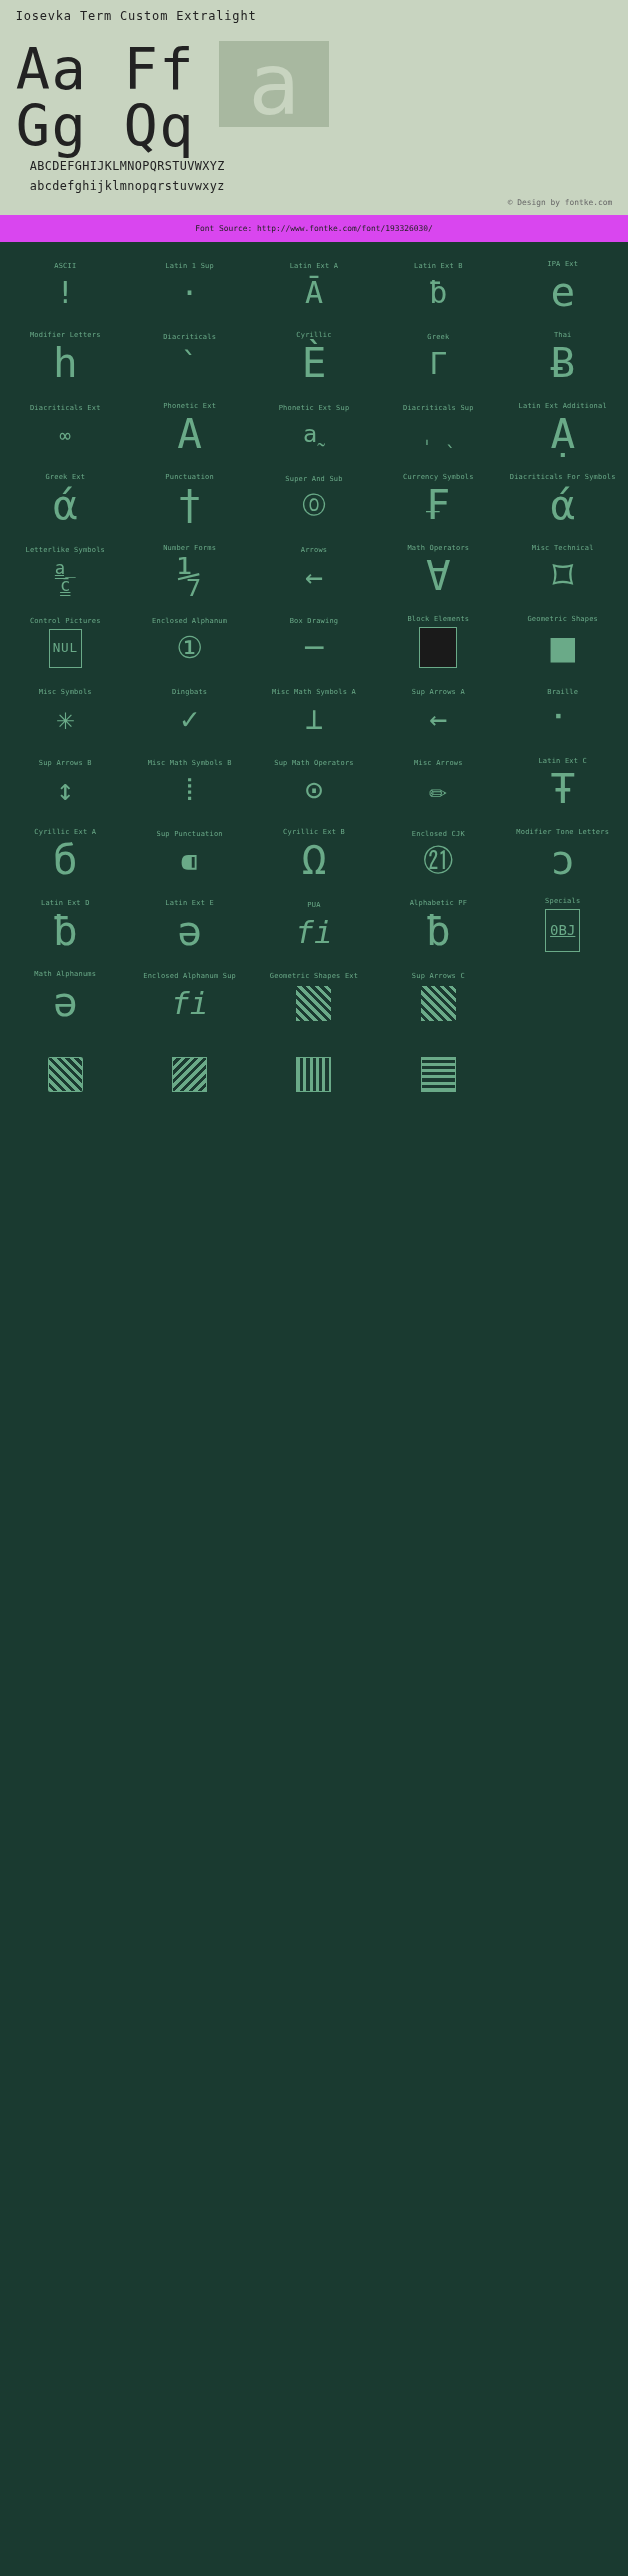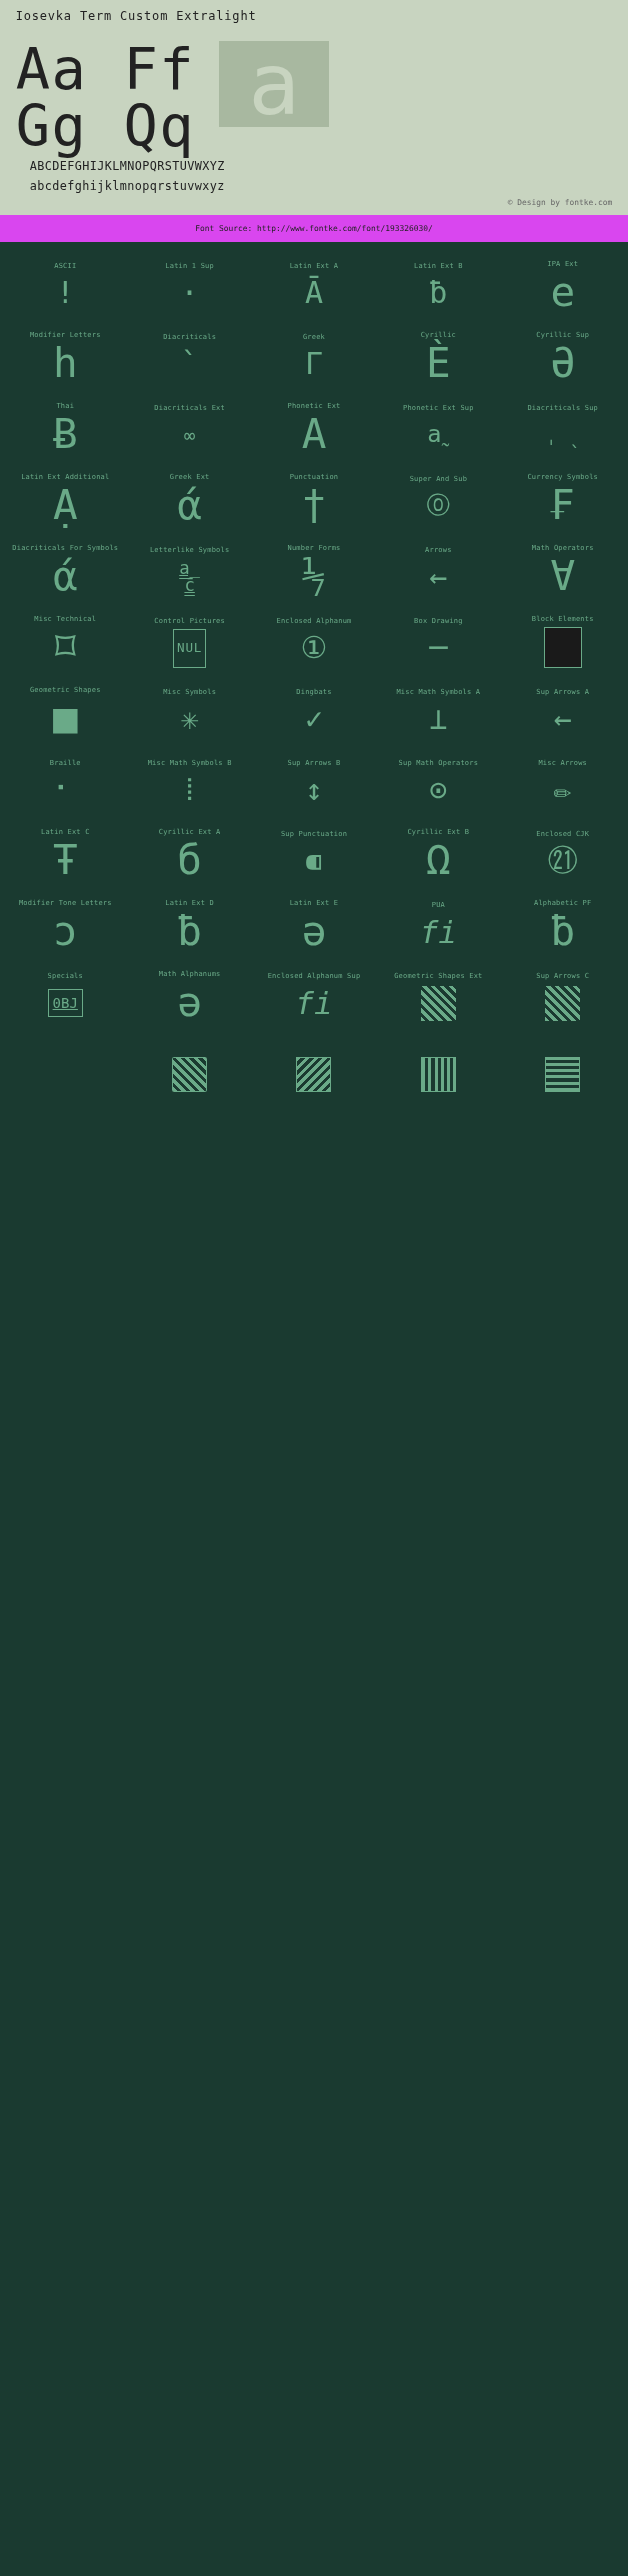--- a/index.html
+++ b/index.html
@@ -157,32 +157,28 @@
   </div>
   <div class="grid-cell">
     <div class="cell-label">Modifier Letters</div>
     <div class="cell-glyph large-glyph">h</div>
   </div>
   <div class="grid-cell">
     <div class="cell-label">Diacriticals</div>
     <div class="cell-glyph">`</div>
   </div>
   <div class="grid-cell">
+    <div class="cell-label">Cyrillic</div>
+    <div class="cell-glyph large-glyph">È</div>
+  </div>
+
+  <div class="grid-cell">
     <div class="cell-label">Greek</div>
     <div class="cell-glyph">Γ</div>
   </div>
-
-  <div class="grid-cell">
-    <div class="cell-label">Cyrillic</div>
-    <div class="cell-glyph large-glyph">È</div>
-  </div>
-  <div class="grid-cell">
-    <div class="cell-label">Cyrillic Sup</div>
-    <div class="cell-glyph large-glyph">Ə</div>
-  </div>
   <div class="grid-cell">
     <div class="cell-label">Thai</div>
     <div class="cell-glyph large-glyph">Ƀ</div>
   </div>
   <div class="grid-cell">
     <div class="cell-label">Diacriticals Ext</div>
     <div class="cell-glyph small-glyph">∞</div>
   </div>
 
   <div class="grid-cell">
@@ -283,28 +279,28 @@
   <div class="grid-cell">
     <div class="cell-label">Sup Arrows A</div>
     <div class="cell-glyph">←</div>
   </div>
   <div class="grid-cell">
     <div class="cell-label">Braille</div>
     <div class="cell-glyph">⠂</div>
   </div>
 
   <div class="grid-cell">
+    <div class="cell-label">Sup Arrows B</div>
+    <div class="cell-glyph">↕</div>
+  </div>
+  <div class="grid-cell">
     <div class="cell-label">Misc Math Symbols B</div>
     <div class="cell-glyph">⦙</div>
   </div>
   <div class="grid-cell">
-    <div class="cell-label">Sup Arrows B</div>
-    <div class="cell-glyph">↕</div>
-  </div>
-  <div class="grid-cell">
     <div class="cell-label">Sup Math Operators</div>
     <div class="cell-glyph">⊙</div>
   </div>
   <div class="grid-cell">
     <div class="cell-label">Misc Arrows</div>
     <div class="cell-glyph">✏</div>
   </div>
 
   <div class="grid-cell">
     <div class="cell-label">Latin Ext C</div>
@@ -344,21 +340,21 @@
     <div class="cell-label">PUA</div>
     <div class="cell-glyph large-glyph" style="font-style:italic; font-size:31px;">fi</div>
   </div>
   <div class="grid-cell">
     <div class="cell-label">Alphabetic PF</div>
     <div class="cell-glyph large-glyph">ƀ</div>
   </div>
   <div class="grid-cell">
     <div class="cell-label">Specials</div>
     <div class="cell-glyph">
-      <div style="border: 1.6px solid #6aaa88; width: 35px; height: 28px; display:flex; align-items:center; justify-content:center; font-size:14px;text-decoration:underline;">0BJ</div>
+      <div style="border: 1.6px solid #6aaa88; width: 35px; height: 43px; display:flex; align-items:center; justify-content:center; font-size:14px;text-decoration:underline;">0BJ</div>
     </div>
   </div>
   <div class="grid-cell">
     <div class="cell-label">Math Alphanums</div>
     <div class="cell-glyph large-glyph">ə</div>
   </div>
 
   <div class="grid-cell">
     <div class="cell-label">Enclosed Alphanum Sup</div>
     <div class="cell-glyph large-glyph" style="font-style:italic; font-size:31px;">fi</div>

